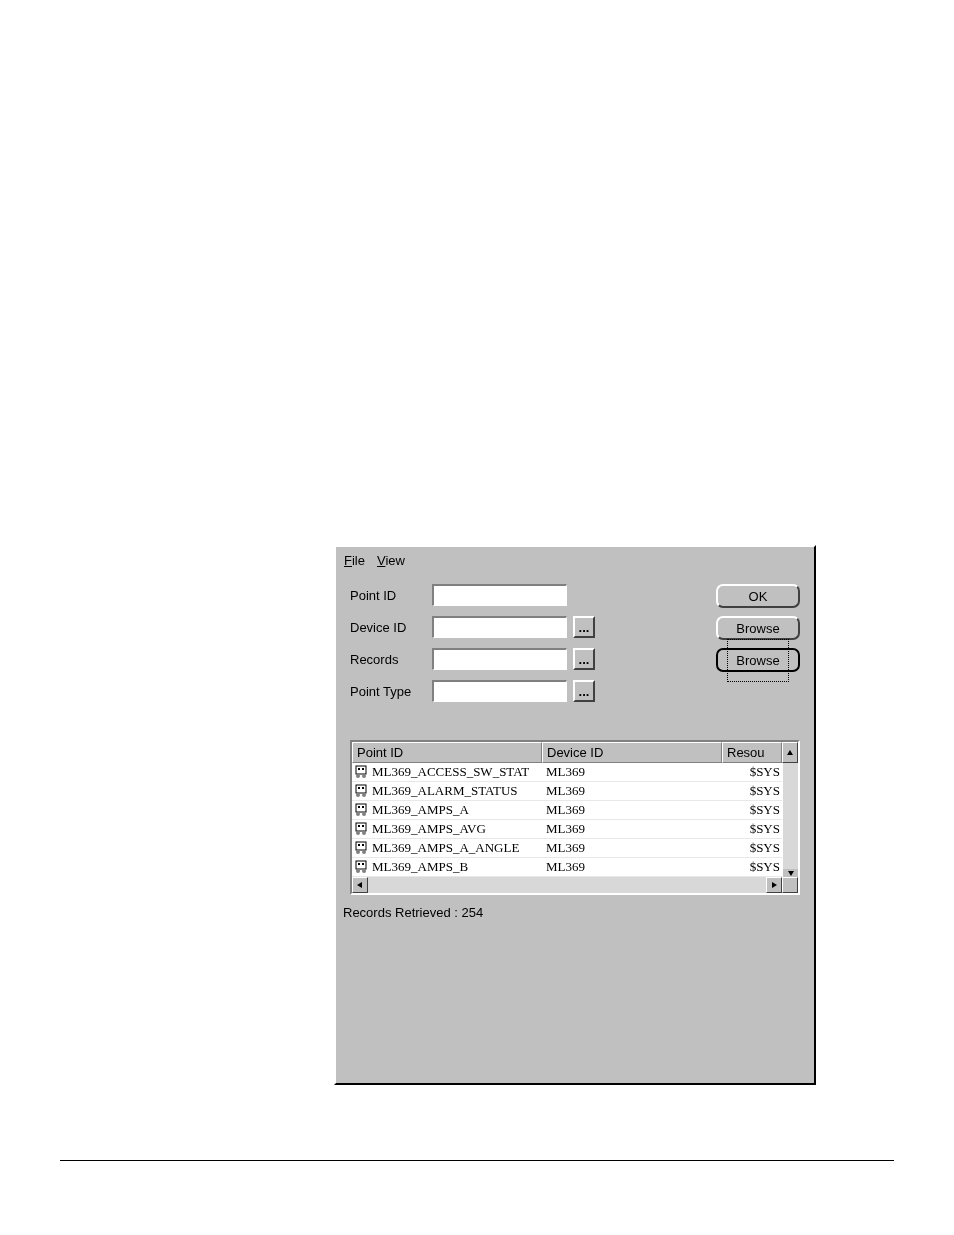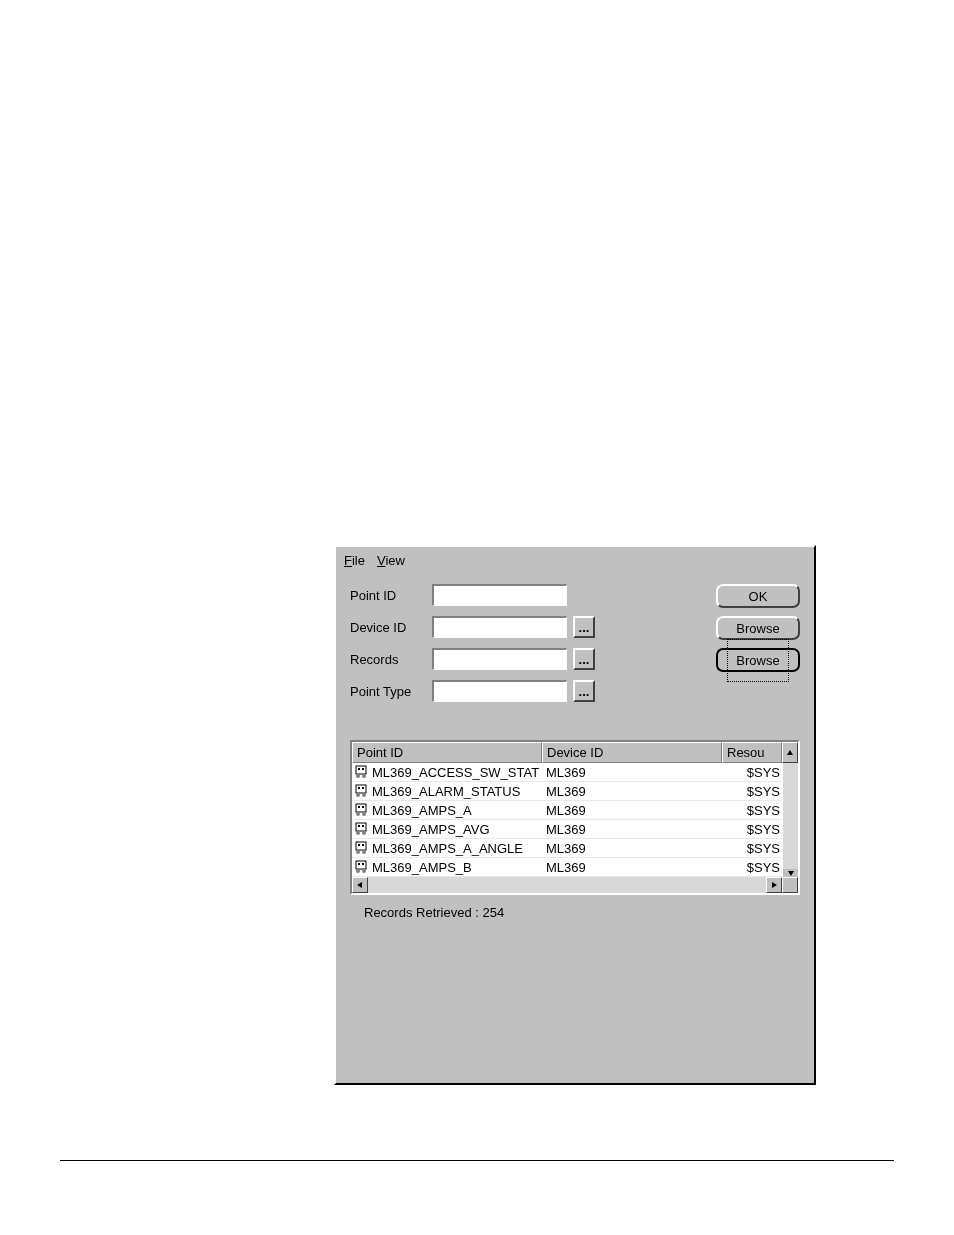--- a/index.html
+++ b/index.html
@@ -211,21 +211,21 @@
     background: #c0c0c0;
     border-top: 1px solid #fff;
     border-left: 1px solid #fff;
     border-right: 1px solid #404040;
     border-bottom: 1px solid #404040;
     display: flex; align-items: center; justify-content: center;
     cursor: default;
   }
   .hscroll .track { flex: 1; background: #d8d8d8; }
   .status {
-    padding: 10px 28px;
+    padding: 10px 7px;
     font-size: 13px;
   }
 </style>
 </head>
 <body>
 <div class="page">
 
 <div class="dialog">
 
 
@@ -287,21 +287,21 @@
       <div class="th col-point">Point ID</div>
       <div class="th col-device">Device ID</div>
       <div class="th col-resource">Resou</div>
       <div class="scroll-up">
         <svg width="8" height="8">
               <polygon points="4,1 7,6 1,6" fill="#000"></polygon>
             </svg>
       </div>
     </div>
 
-    <div style="display:flex;">
+    <div style="display:flex;font-family:Liberation Serif, serif;">
       <div class="tbody" id="tbody" style="flex:1;">
             <div class="trow">
               <div class="td td-point">
                 <span class="icon-ml">
                   <svg width="16" height="14">
                     <rect x="2" y="1" width="10" height="8" fill="#fff" stroke="#000"></rect>
                     <rect x="4" y="3" width="2" height="2" fill="#000"></rect>
                     <rect x="8" y="3" width="2" height="2" fill="#000"></rect>
                     <circle cx="4" cy="11" r="2" fill="#808080"></circle>
                     <circle cx="10" cy="11" r="2" fill="#808080"></circle>

